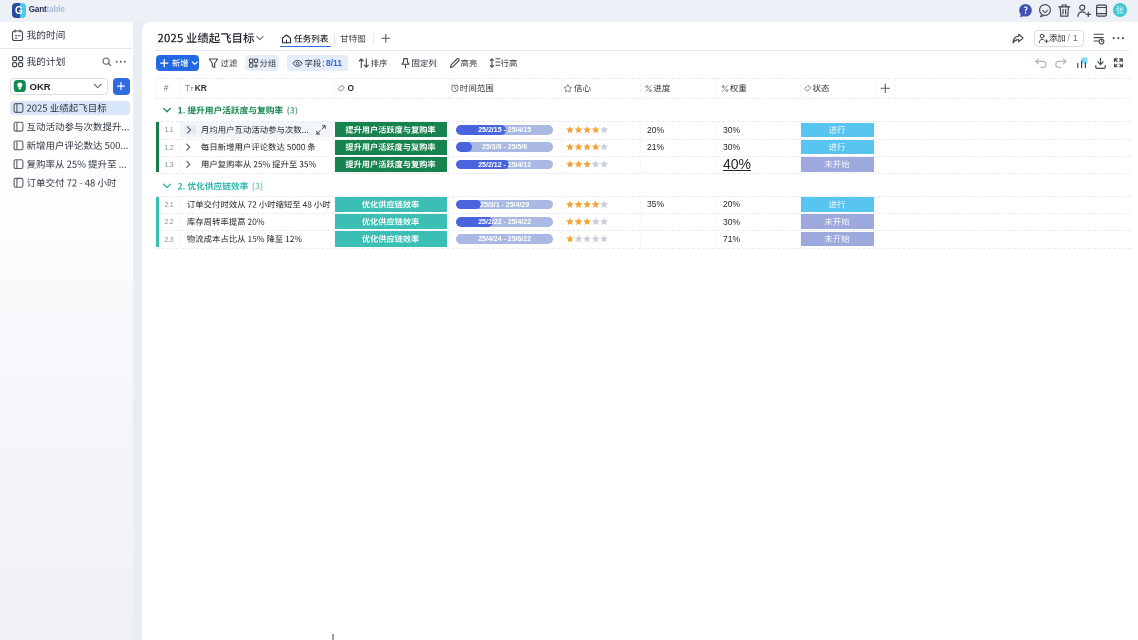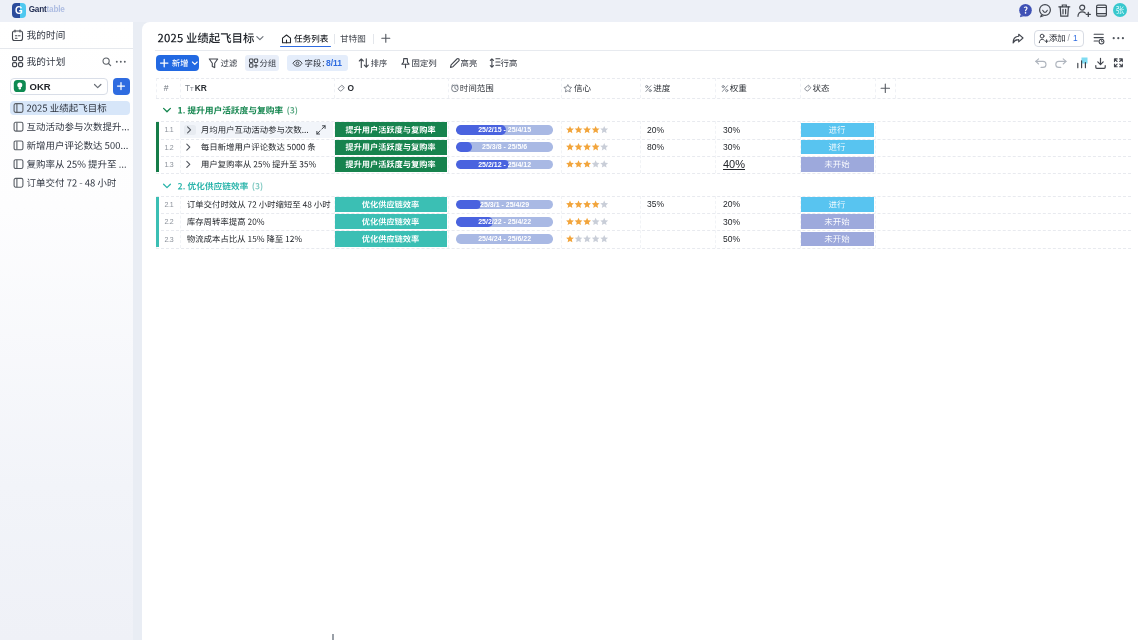--- a/index.html
+++ b/index.html
@@ -85,30 +85,30 @@
     </div>
 <div style="position:absolute;left:647px;top:122.65px;height:14.5px;line-height:14.5px;font-size:8.5px;color:#23262B;font-weight:400;white-space:nowrap;">20%</div>
 <div style="position:absolute;left:723px;top:122.65px;height:14.5px;line-height:14.5px;font-size:8.5px;color:#23262B;font-weight:400;white-space:nowrap;">30%</div>
 <div style="position:absolute;left:800.5px;top:122.5px;width:73px;height:14.800000000000002px;background:#58C4F0;"></div>
 <div style="position:absolute;left:164.5px;top:140.6px;height:13px;line-height:13px;font-size:7px;color:#8A9099;font-weight:400;white-space:nowrap;letter-spacing:-0.3px;">1.2</div>
 <div style="position:absolute;left:334.5px;top:139.5px;width:112px;height:15.199999999999989px;background:#17834E;"></div>
 <div style="position:absolute;left:456.3px;top:142.29999999999998px;width:96.7px;height:9.6px;background:#A9B9E4;border-radius:4.8px;overflow:hidden;">
       <div style="position:absolute;left:0;top:0;width:15.5px;height:9.6px;background:#4A63DF;border-radius:4.8px;"></div>
       <div style="position:absolute;left:0;top:0;width:96.7px;height:9.6px;line-height:10.2px;text-align:center;color:#fff;font-weight:700;font-size:7px;">25/3/8 - 25/5/6</div>
     </div>
-<div style="position:absolute;left:647px;top:139.85px;height:14.5px;line-height:14.5px;font-size:8.5px;color:#23262B;font-weight:400;white-space:nowrap;">80%</div>
+<div style="position:absolute;left:647px;top:139.85px;height:14.5px;line-height:14.5px;font-size:8.5px;color:#23262B;font-weight:400;white-space:nowrap;">21%</div>
 <div style="position:absolute;left:723px;top:139.85px;height:14.5px;line-height:14.5px;font-size:8.5px;color:#23262B;font-weight:400;white-space:nowrap;">30%</div>
 <div style="position:absolute;left:800.5px;top:139.7px;width:73px;height:14.799999999999988px;background:#58C4F0;"></div>
 <div style="position:absolute;left:164.5px;top:157.8px;height:13px;line-height:13px;font-size:7px;color:#8A9099;font-weight:400;white-space:nowrap;letter-spacing:-0.3px;">1.3</div>
 <div style="position:absolute;left:334.5px;top:156.7px;width:112px;height:15.200000000000017px;background:#17834E;"></div>
 <div style="position:absolute;left:456.3px;top:159.5px;width:96.7px;height:9.6px;background:#A9B9E4;border-radius:4.8px;overflow:hidden;">
       <div style="position:absolute;left:0;top:0;width:52.3px;height:9.6px;background:#4A63DF;border-radius:4.8px;"></div>
       <div style="position:absolute;left:0;top:0;width:96.7px;height:9.6px;line-height:10.2px;text-align:center;color:#fff;font-weight:700;font-size:7px;">25/2/12 - 25/4/12</div>
     </div>
-<div style="position:absolute;left:723px;top:157.05px;height:14.5px;line-height:14.5px;font-size:11px;color:#23262B;font-weight:400;white-space:nowrap;text-decoration:underline;">40%</div>
+<div style="position:absolute;left:723px;top:157.05px;height:14.5px;line-height:14.5px;font-size:14px;color:#23262B;font-weight:400;white-space:nowrap;text-decoration:underline;">40%</div>
 <div style="position:absolute;left:800.5px;top:156.89999999999998px;width:73px;height:14.800000000000017px;background:#9DA9DC;"></div>
 <div style="position:absolute;left:155.5px;top:196.5px;width:3px;height:50.599999999999994px;background:#3BBFB4;"></div>
 <div style="position:absolute;left:164.5px;top:198.1px;height:13px;line-height:13px;font-size:7px;color:#8A9099;font-weight:400;white-space:nowrap;letter-spacing:-0.3px;">2.1</div>
 <div style="position:absolute;left:334.5px;top:197.0px;width:112px;height:15.199999999999989px;background:#3BBFB4;"></div>
 <div style="position:absolute;left:456.3px;top:199.79999999999998px;width:96.7px;height:9.6px;background:#A9B9E4;border-radius:4.8px;overflow:hidden;">
       <div style="position:absolute;left:0;top:0;width:24.7px;height:9.6px;background:#4A63DF;border-radius:4.8px;"></div>
       <div style="position:absolute;left:0;top:0;width:96.7px;height:9.6px;line-height:10.2px;text-align:center;color:#fff;font-weight:700;font-size:7px;">25/3/1 - 25/4/29</div>
     </div>
 <div style="position:absolute;left:647px;top:197.35px;height:14.5px;line-height:14.5px;font-size:8.5px;color:#23262B;font-weight:400;white-space:nowrap;text-align:right;">35%</div>
 <div style="position:absolute;left:723px;top:197.35px;height:14.5px;line-height:14.5px;font-size:8.5px;color:#23262B;font-weight:400;white-space:nowrap;">20%</div>
@@ -119,21 +119,21 @@
       <div style="position:absolute;left:0;top:0;width:36.6px;height:9.6px;background:#4A63DF;border-radius:4.8px;"></div>
       <div style="position:absolute;left:0;top:0;width:96.7px;height:9.6px;line-height:10.2px;text-align:center;color:#fff;font-weight:700;font-size:7px;">25/2/22 - 25/4/22</div>
     </div>
 <div style="position:absolute;left:723px;top:214.55px;height:14.5px;line-height:14.5px;font-size:8.5px;color:#23262B;font-weight:400;white-space:nowrap;">30%</div>
 <div style="position:absolute;left:800.5px;top:214.39999999999998px;width:73px;height:14.800000000000017px;background:#9DA9DC;"></div>
 <div style="position:absolute;left:164.5px;top:232.5px;height:13px;line-height:13px;font-size:7px;color:#8A9099;font-weight:400;white-space:nowrap;letter-spacing:-0.3px;">2.3</div>
 <div style="position:absolute;left:334.5px;top:231.4px;width:112px;height:15.199999999999989px;background:#3BBFB4;"></div>
 <div style="position:absolute;left:456.3px;top:234.2px;width:96.7px;height:9.6px;background:#A9B9E4;border-radius:4.8px;overflow:hidden;">
       <div style="position:absolute;left:0;top:0;width:96.7px;height:9.6px;line-height:10.2px;text-align:center;color:#fff;font-weight:700;font-size:7px;">25/4/24 - 25/6/22</div>
     </div>
-<div style="position:absolute;left:723px;top:231.75px;height:14.5px;line-height:14.5px;font-size:8.5px;color:#23262B;font-weight:400;white-space:nowrap;">50%</div>
+<div style="position:absolute;left:723px;top:231.75px;height:14.5px;line-height:14.5px;font-size:8.5px;color:#23262B;font-weight:400;white-space:nowrap;">71%</div>
 <div style="position:absolute;left:800.5px;top:231.6px;width:73px;height:14.799999999999988px;background:#9DA9DC;"></div>
 <div style="position:absolute;left:332px;top:633.5px;width:1.5px;height:6px;background:#9AA0A8;"></div>
 <svg width="1138" height="640" viewBox="0 0 1138 640" style="position:absolute;left:0;top:0;z-index:5;">
 <g transform="translate(1019,4)">
         <circle cx="6.5" cy="6.3" r="6.3" fill="#3F51B5"></circle>
         <path d="M1.5 10.5 1 13.2 4.5 12.2Z" fill="#3F51B5"></path>
       </g>
 <path d="M1025 11.3H1026.1C1026 10 1027.6 9.5 1027.6 8.2C1027.6 7.1 1026.8 6.5 1025.7 6.5C1024.9 6.5 1024.2 6.9 1023.7 7.4L1024.5 8.1C1024.8 7.8 1025.1 7.6 1025.5 7.6C1026 7.6 1026.3 7.9 1026.3 8.3C1026.3 9.2 1024.7 9.8 1025 11.3ZM1025.6 13.7C1026 13.7 1026.4 13.3 1026.4 12.8C1026.4 12.3 1026 12 1025.6 12C1025.1 12 1024.7 12.3 1024.7 12.8C1024.7 13.3 1025.1 13.7 1025.6 13.7Z" fill="#FFFFFF"></path>
 <g transform="translate(1039,4)" fill="none" stroke="#42464E" stroke-width="1.2">
         <circle cx="6" cy="6" r="5.4"></circle>

